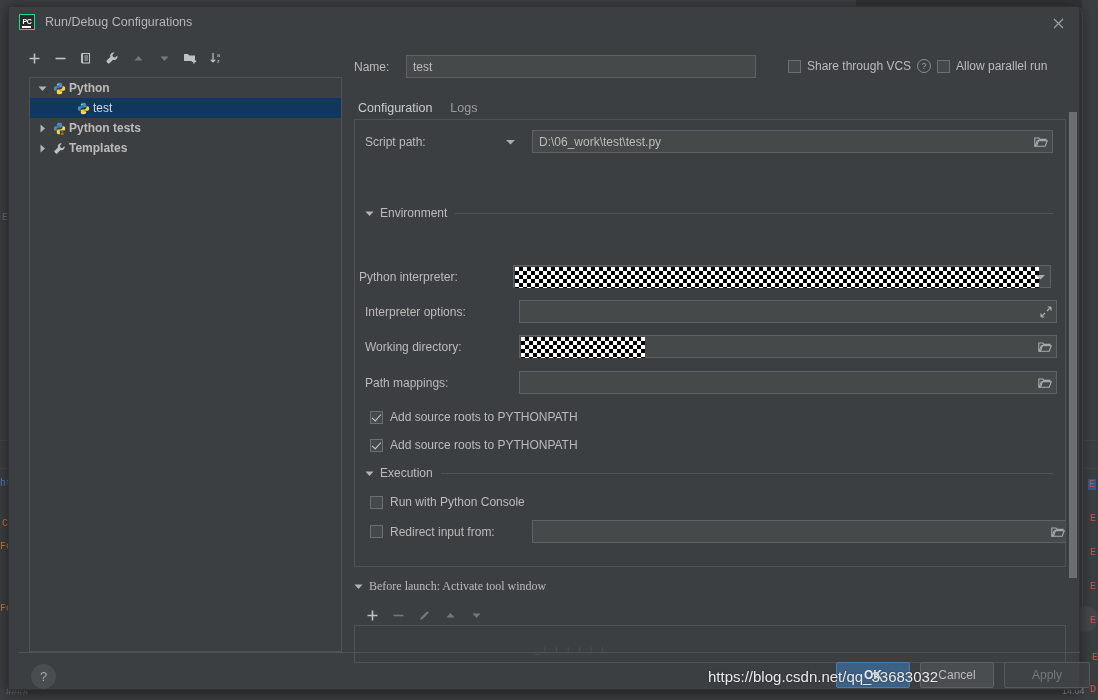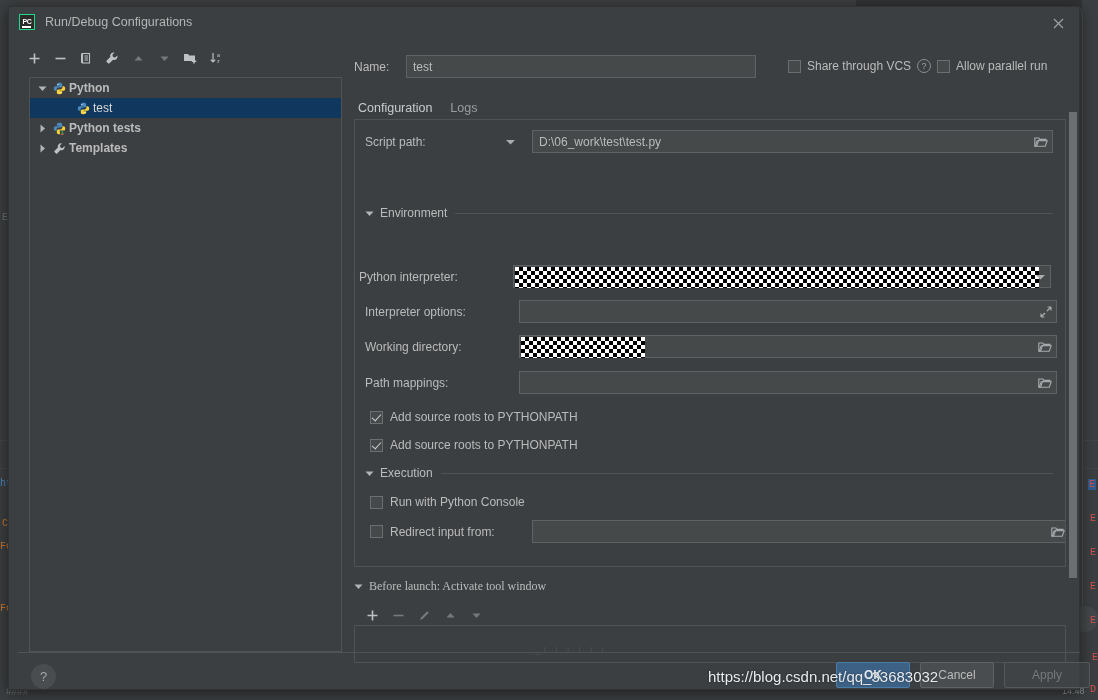--- a/index.html
+++ b/index.html
@@ -310,21 +310,21 @@
     <div class="bg-darkstrip"></div>
     <div class="bg-gutter"></div>
     <div class="bg-vline" style="left:1082px;top:12px;height:620px;"></div>
     <div class="bg-hline" style="left:1082px;top:440px;width:16px;"></div>
     <div class="bg-hline" style="left:1082px;top:468px;width:16px;"></div>
     <div class="bg-hline" style="left:0px;top:440px;width:10px;"></div>
     <div class="bg-hline" style="left:0px;top:468px;width:10px;"></div>
     <div class="bg-circle"></div>
     <div class="bg-bottomstatus"></div>
     <div class="bg-statustext">####</div>
-    <div class="bg-clock">14:48</div>
+    <div class="bg-clock">14:04</div>
     <div id="bg-frag-holder">
         <div class="bg-text " style="left: 2px; top: 212px;">E</div>
         <div class="bg-text blue" style="left: 0px; top: 478px;">ht</div>
         <div class="bg-text orange" style="left: 2px; top: 518px;">C</div>
         <div class="bg-text orange" style="left: 0px; top: 541px;">Fo</div>
         <div class="bg-text orange" style="left: 0px; top: 603px;">Fo</div>
       </div>
     <div id="bg-err-holder">
         <div class="bg-err-sel" style="left: 1088px; top: 479px;">E</div>
         <div class="bg-err" style="left: 1090px; top: 513px;">E</div>

